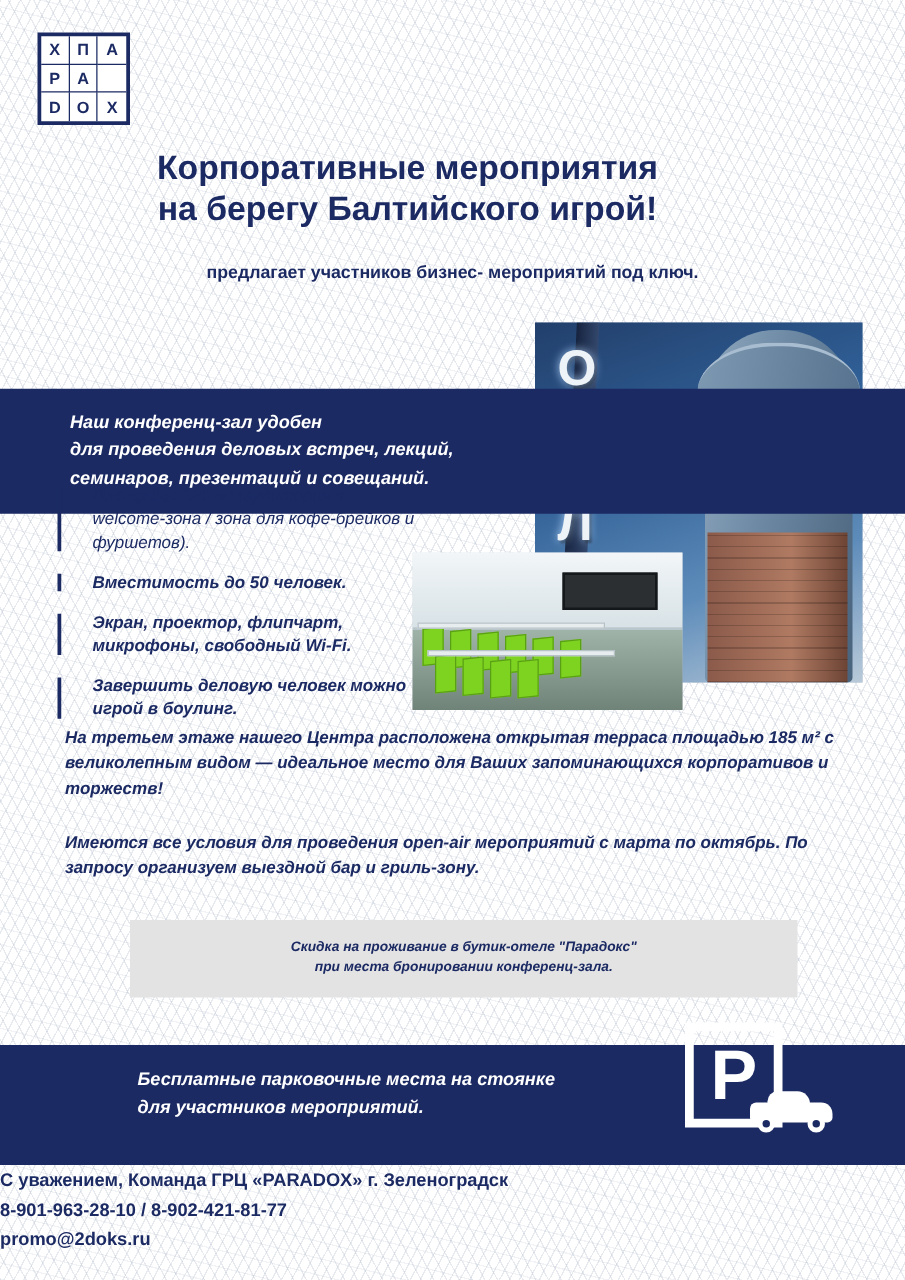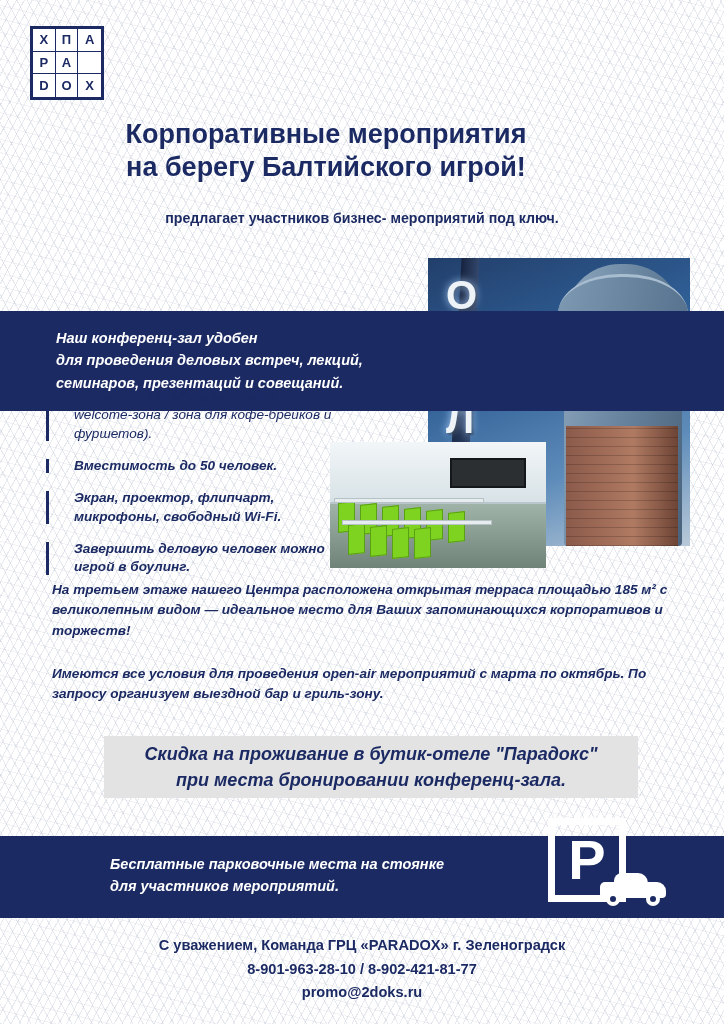--- a/index.html
+++ b/index.html
@@ -169,27 +169,27 @@
   #para2 { top: 664px; }
 
   
   .discount {
     position: absolute; left: 104px; top: 736px; width: 534px; height: 62px;
     background: #e3e3e3;
     display: flex; align-items: center; justify-content: center;
     text-align: center;
   }
   .discount div {
-    color: #1b2a63; font-size: 18px; font-weight: bold; font-style: italic;
+    color: #1b2a63; font-size: 11px; font-weight: bold; font-style: italic;
     line-height: 1.45;
   }
 
   
   .band-park {
-    position: absolute; left: 0; top: 836px; width: 724px; height: 82px;
+    position: absolute; left: 0; top: 836px; width: 724px; height: 96px;
     background: #1b2a63;
   }
   .band-park .txt {
     position: absolute; left: 110px; top: 18px; width: 440px;
     color: #ffffff; font-size: 14.5px; font-weight: bold; font-style: italic;
     line-height: 1.5;
   }
   .park-icon {
     position: absolute; left: 548px; top: 818px;
     width: 120px; height: 108px;
@@ -223,21 +223,21 @@
   .park-icon .car .hole {
     position: absolute; bottom: 4px; width: 6px; height: 6px;
     border-radius: 50%; background: #1b2a63;
   }
   .park-icon .car .hole.l { left: 10px; }
   .park-icon .car .hole.r { right: 10px; }
 
   
   .footer {
     position: absolute; left: 0; top: 934px; width: 724px;
-    text-align: center; color: #1b2a63;
+    color: #1b2a63;
     font-size: 14.6px; font-weight: bold; line-height: 1.62;
     text-shadow: 0 0 2px rgba(255,255,255,0.9);
   }
   .footer .mail { color: #1b2a63; }
 </style>
 </head>
 <body>
 
 <div class="page">
 

